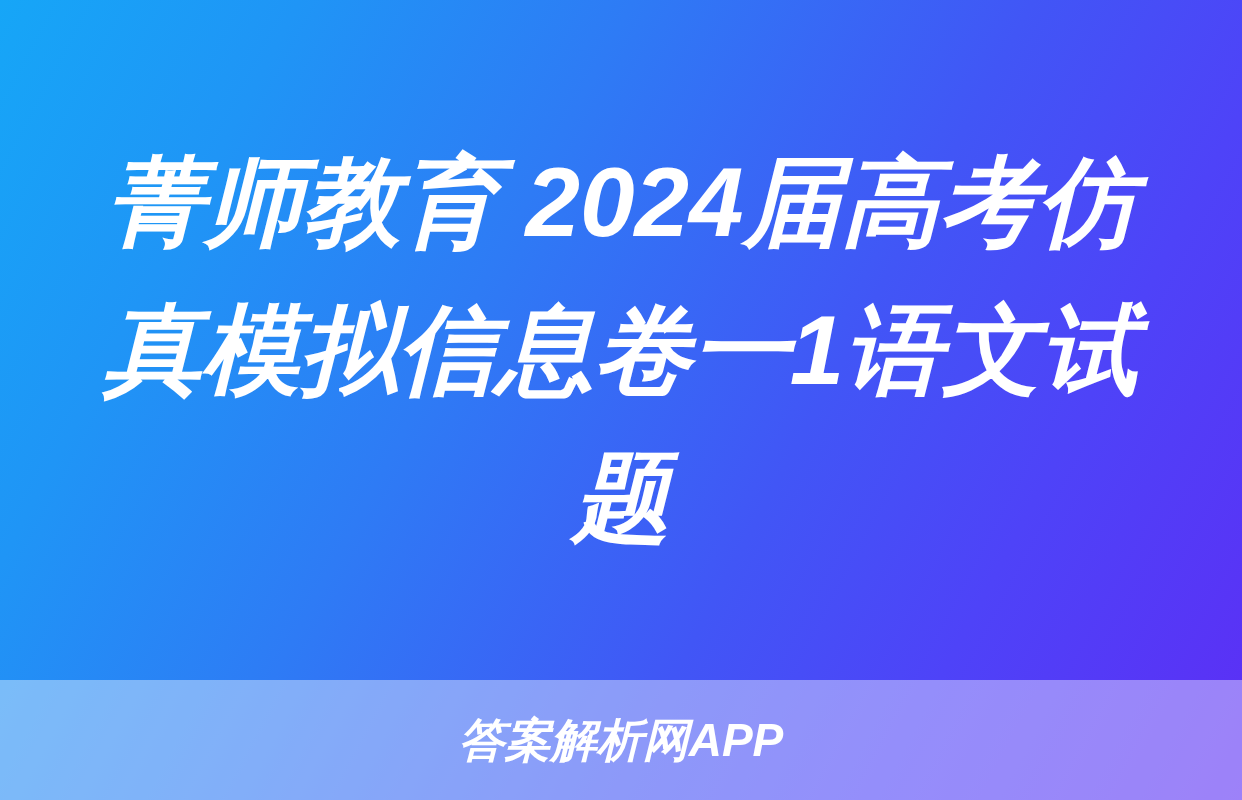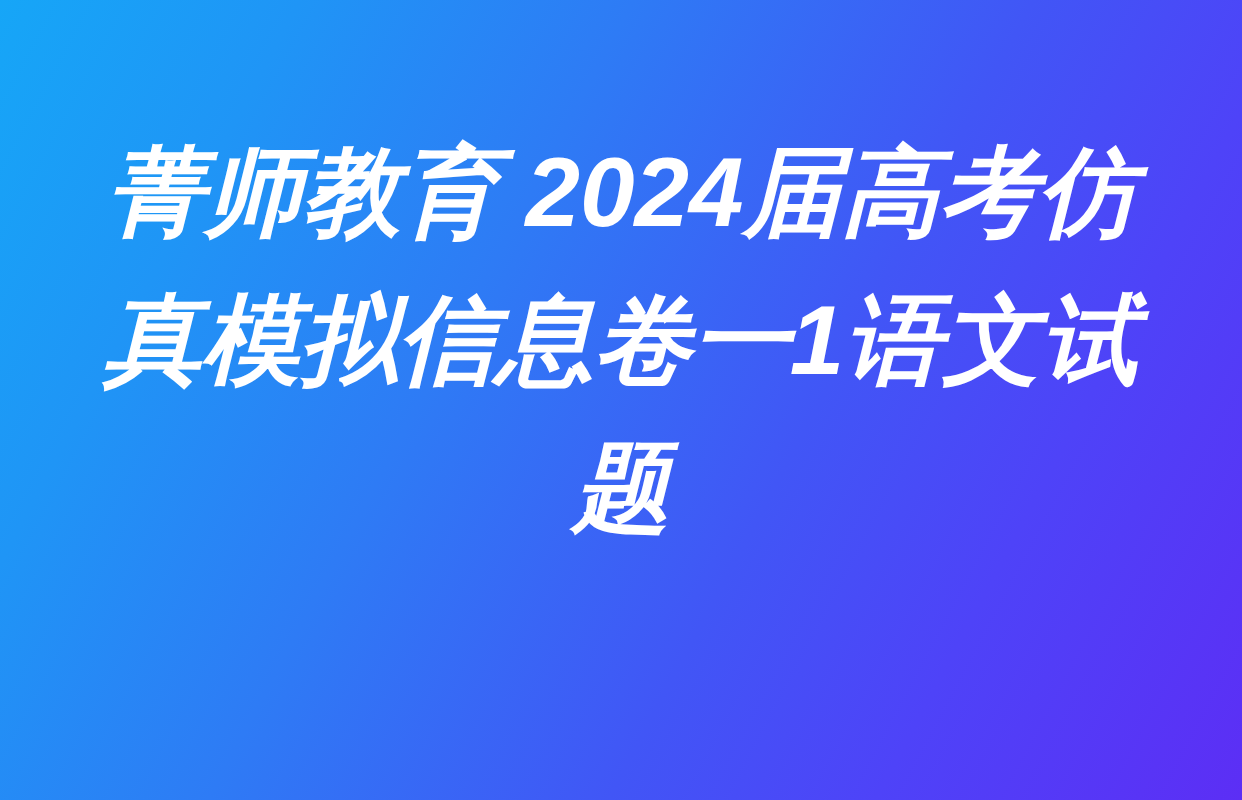--- a/index.html
+++ b/index.html
@@ -22,21 +22,21 @@
         #2e7bf5 38%,
         #4156f6 62%,
         #4e43f8 78%,
         #5c2ef5 100%);
   }
 
   
   .headline-area {
     position: absolute;
     left: 0;
-    top: 0;
+    top: 10px;
     width: 1242px;
     height: 680px;
     display: flex;
     align-items: center;
     justify-content: center;
     box-sizing: border-box;
     padding: 0 40px;
   }
 
   .headline {
@@ -77,14 +77,17 @@
 </style>
 </head>
 <body>
 
 <div id="poster">
 
   <div class="headline-area">
     <div class="headline">菁师教育 2024届高考仿真模拟信息卷一1语文试题</div>
   </div>
 
+  <div class="footer-band">
+    <div class="footer-text">答案解析网APP</div>
+  </div>
 
 </div>
 
 </body></html>

